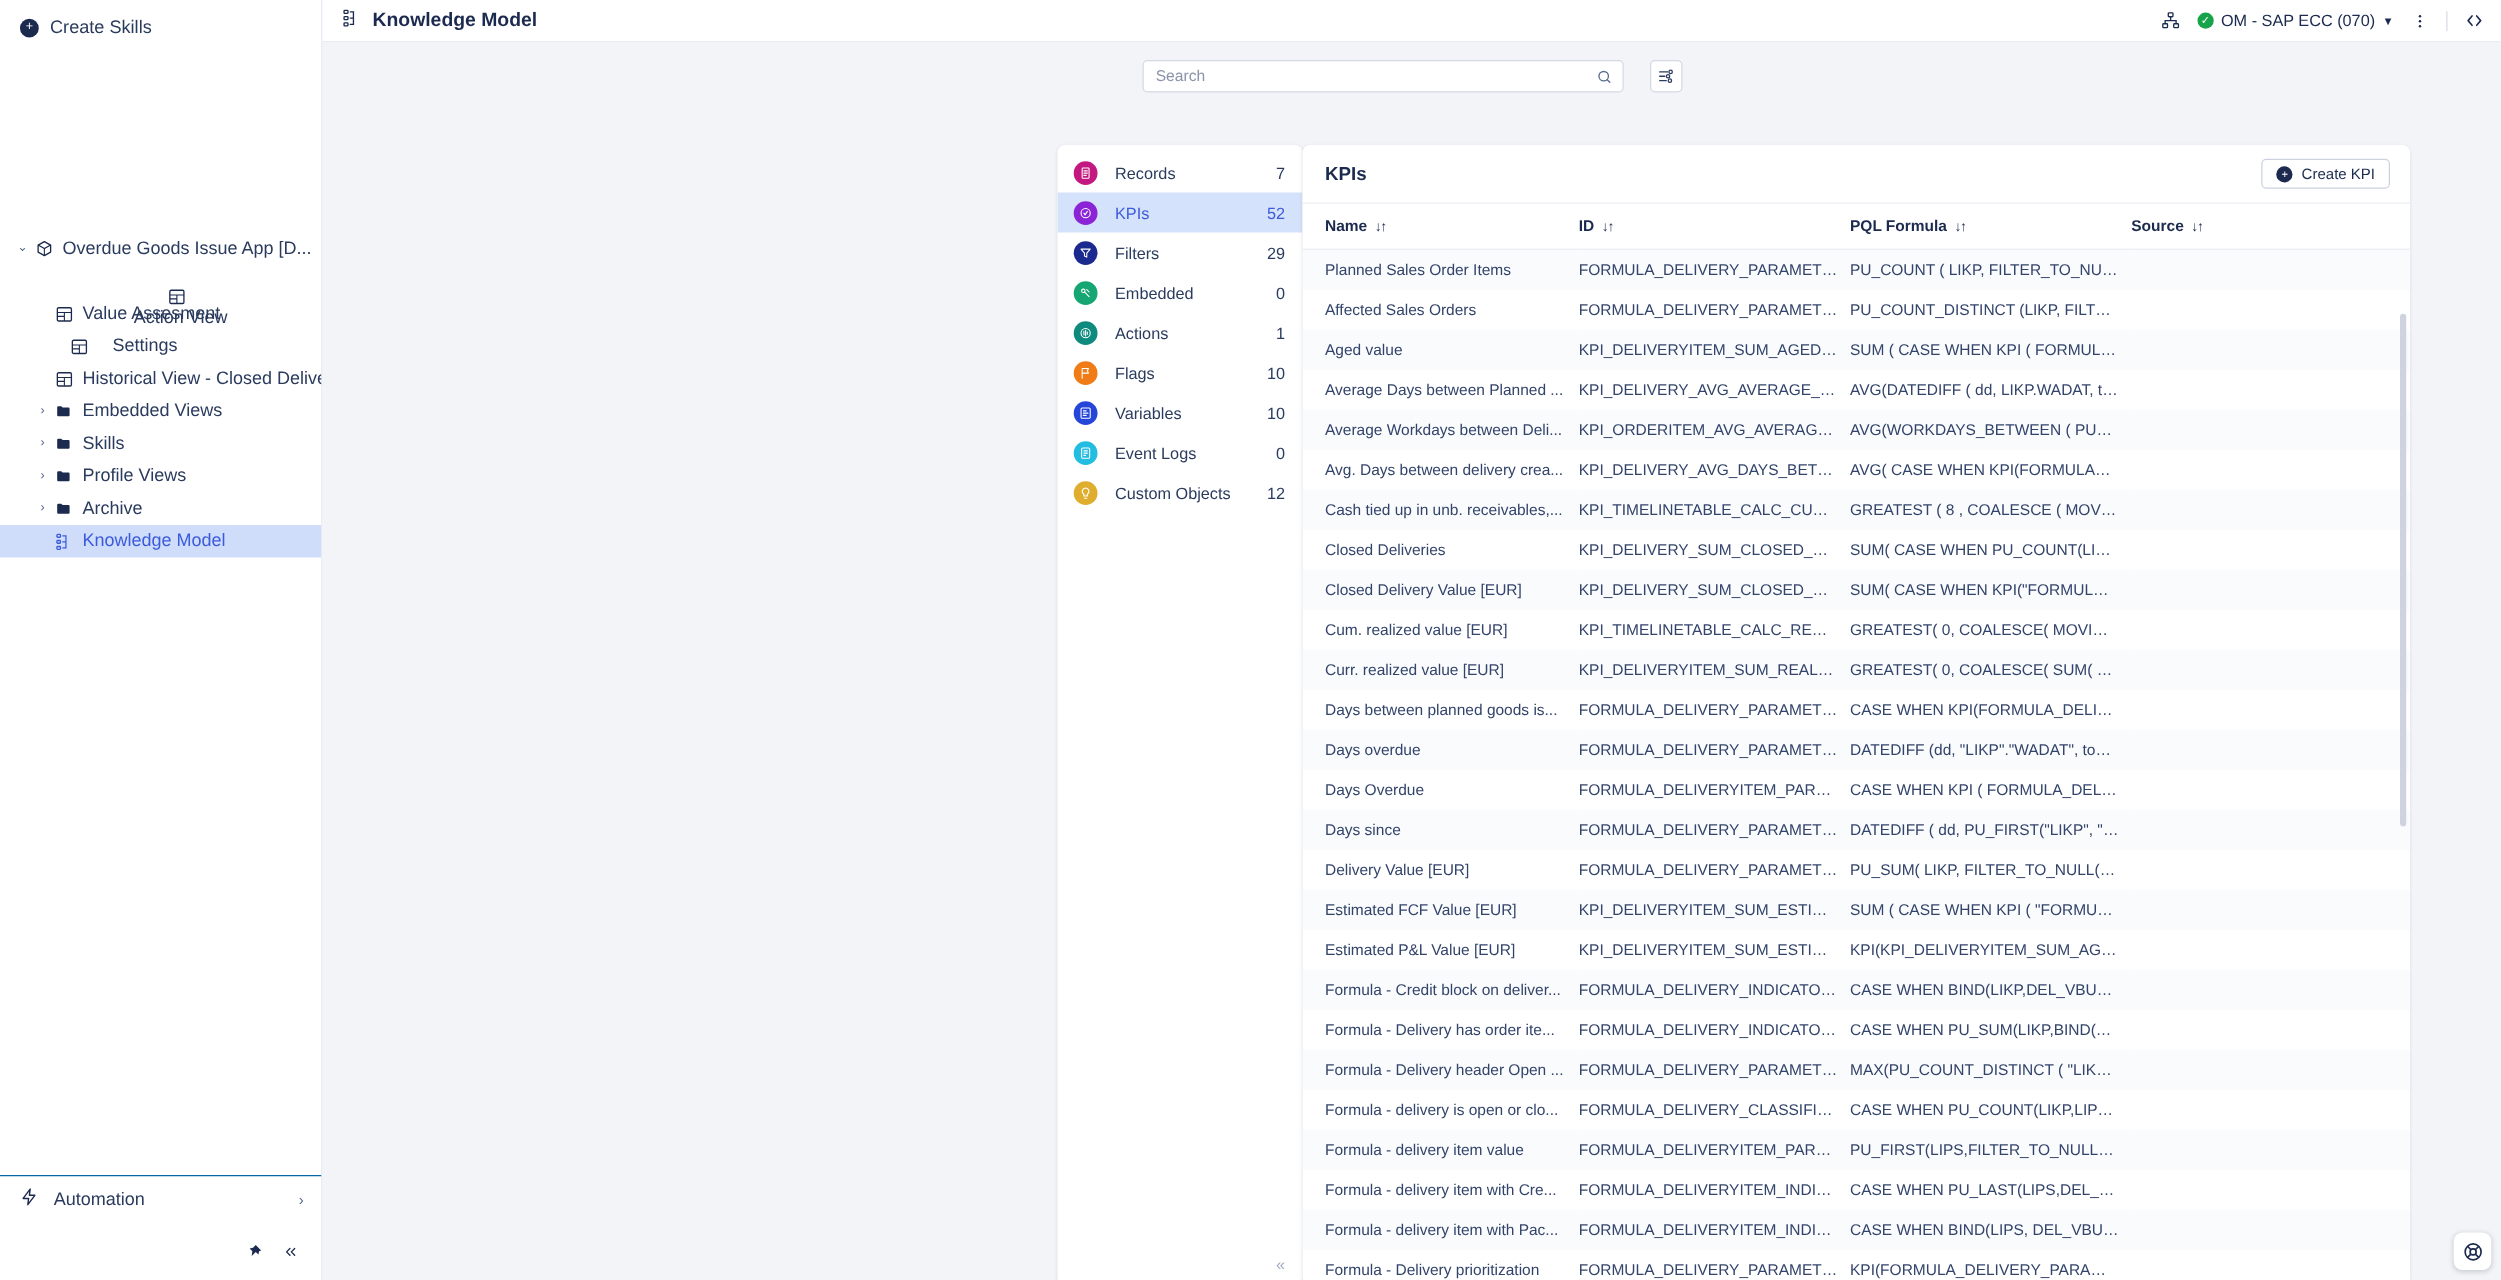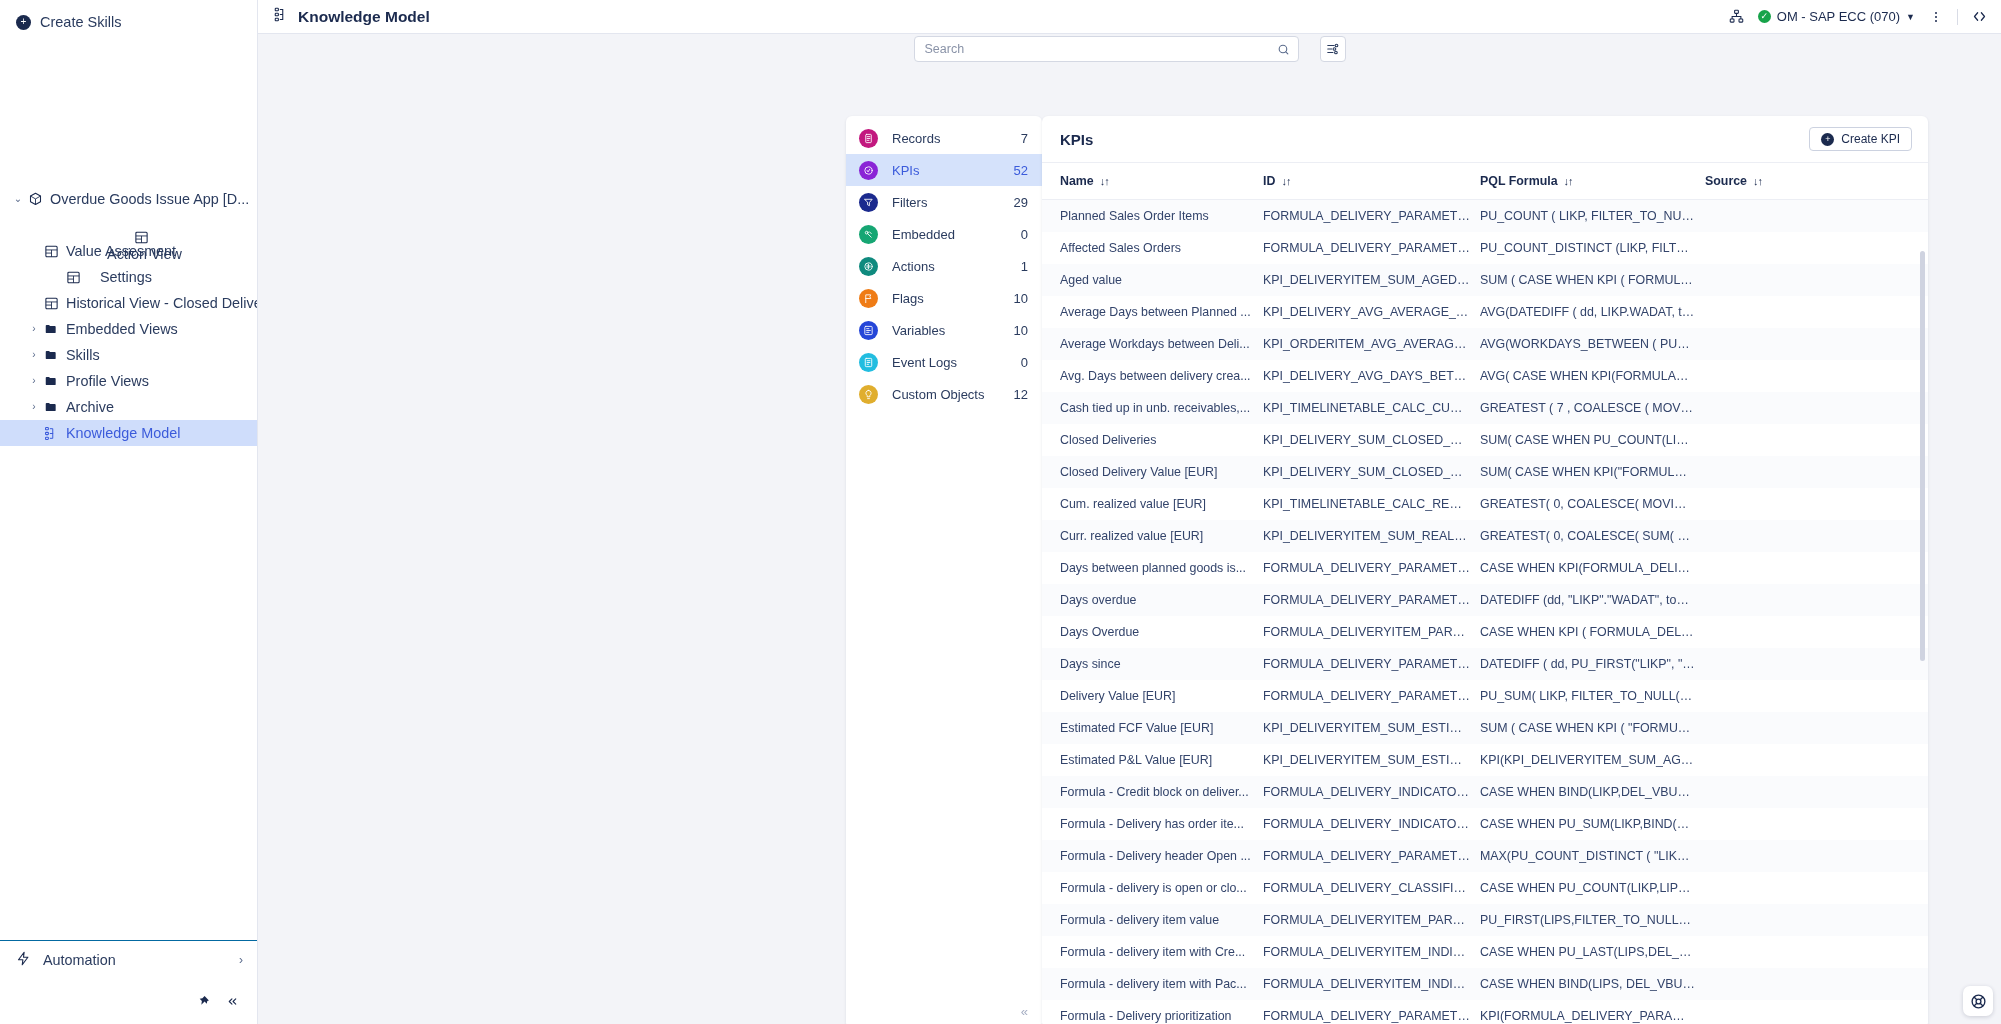--- a/index.html
+++ b/index.html
@@ -100,21 +100,21 @@
   .vdiv { width: 1px; height: 16px; background: #d9dce6; }
   .icon-btn { cursor: pointer; display: flex; align-items: center; color: #1b2a4e; }
 
   .content {
     flex: 1 1 auto; background: #f3f4f8;
     position: relative; overflow: hidden;
   }
 
   
   .searchrow {
-    position: absolute; left: 0; right: 0; top: 2px;
+    position: absolute; left: 0; right: 0; top: 14px;
     display: flex; justify-content: center; align-items: flex-start; gap: 21px;
   }
   .search-box {
     width: 385px; height: 26px;
     background: #fff; border: 1px solid #d4d8e3; border-radius: 4px;
     display: flex; align-items: center; padding: 0 8px 0 10px;
   }
   .search-box input {
     flex: 1 1 auto; border: 0; outline: none; font-size: 12.5px;
     color: #2a3b5e; font-family: "Liberation Sans", sans-serif; background: transparent;
@@ -260,21 +260,21 @@
         <div class="tree-row" style="padding-left: 26px;">
           <span class="chev"></span>
           <span class="tree-icon">
             <svg width="15" height="15" viewBox="0 0 24 24">
               <rect x="3" y="3.5" width="18" height="17" rx="1.6" fill="none" stroke="#1b2a4e" stroke-width="1.7"></rect>
               <path d="M3 9.5h18M12 9.5v11M3 14.5h9" stroke="#1b2a4e" stroke-width="1.4" fill="none"></path>
             </svg>
           </span>
           <span class="tree-label">Value Assesment</span>
         </div>
-        <div class="tree-row" style="padding-left: 36px; gap: 12px;">
+        <div class="tree-row" style="padding-left: 26px; gap: 12px;">
           <span class="chev"></span>
           <span class="tree-icon">
             <svg width="15" height="15" viewBox="0 0 24 24">
               <rect x="3" y="3.5" width="18" height="17" rx="1.6" fill="none" stroke="#1b2a4e" stroke-width="1.7"></rect>
               <path d="M3 9.5h18M12 9.5v11M3 14.5h9" stroke="#1b2a4e" stroke-width="1.4" fill="none"></path>
             </svg>
           </span>
           <span class="tree-label">Settings</span>
         </div>
         <div class="tree-row" style="padding-left: 26px;">
@@ -580,21 +580,21 @@
                 </tr>
                 <tr>
                   <td class="c-pad">Avg. Days between delivery crea...</td>
                   <td>KPI_DELIVERY_AVG_DAYS_BETWEE...</td>
                   <td>AVG( CASE WHEN KPI(FORMULA_D...</td>
                   <td></td>
                 </tr>
                 <tr>
                   <td class="c-pad">Cash tied up in unb. receivables,...</td>
                   <td>KPI_TIMELINETABLE_CALC_CUMUL...</td>
-                  <td>GREATEST ( 7 , COALESCE ( MOVIN...</td>
+                  <td>GREATEST ( 8 , COALESCE ( MOVIN...</td>
                   <td></td>
                 </tr>
                 <tr>
                   <td class="c-pad">Closed Deliveries</td>
                   <td>KPI_DELIVERY_SUM_CLOSED_DELIV...</td>
                   <td>SUM( CASE WHEN PU_COUNT(LIKP,...</td>
                   <td></td>
                 </tr>
                 <tr>
                   <td class="c-pad">Closed Delivery Value [EUR]</td>

